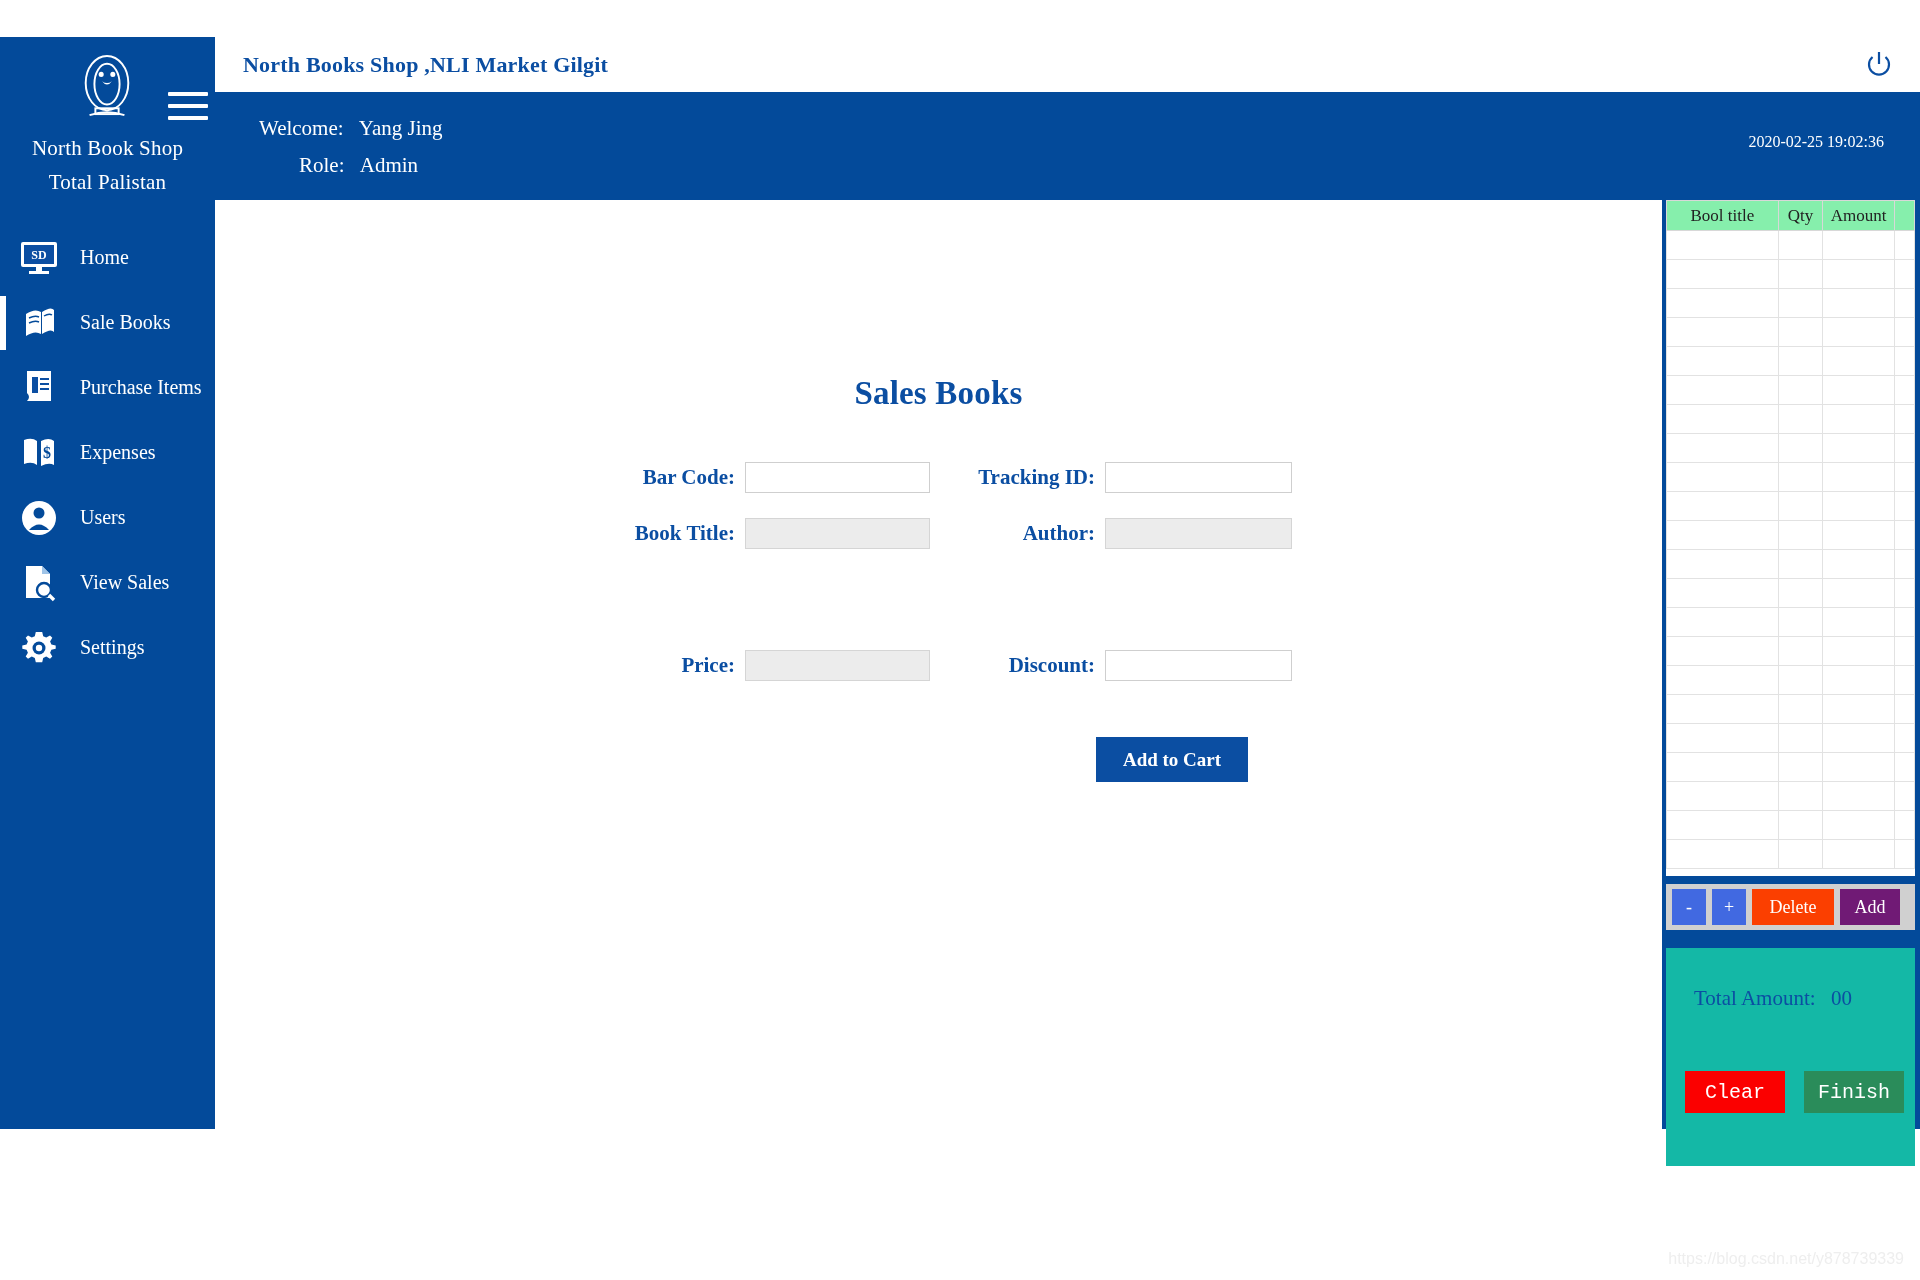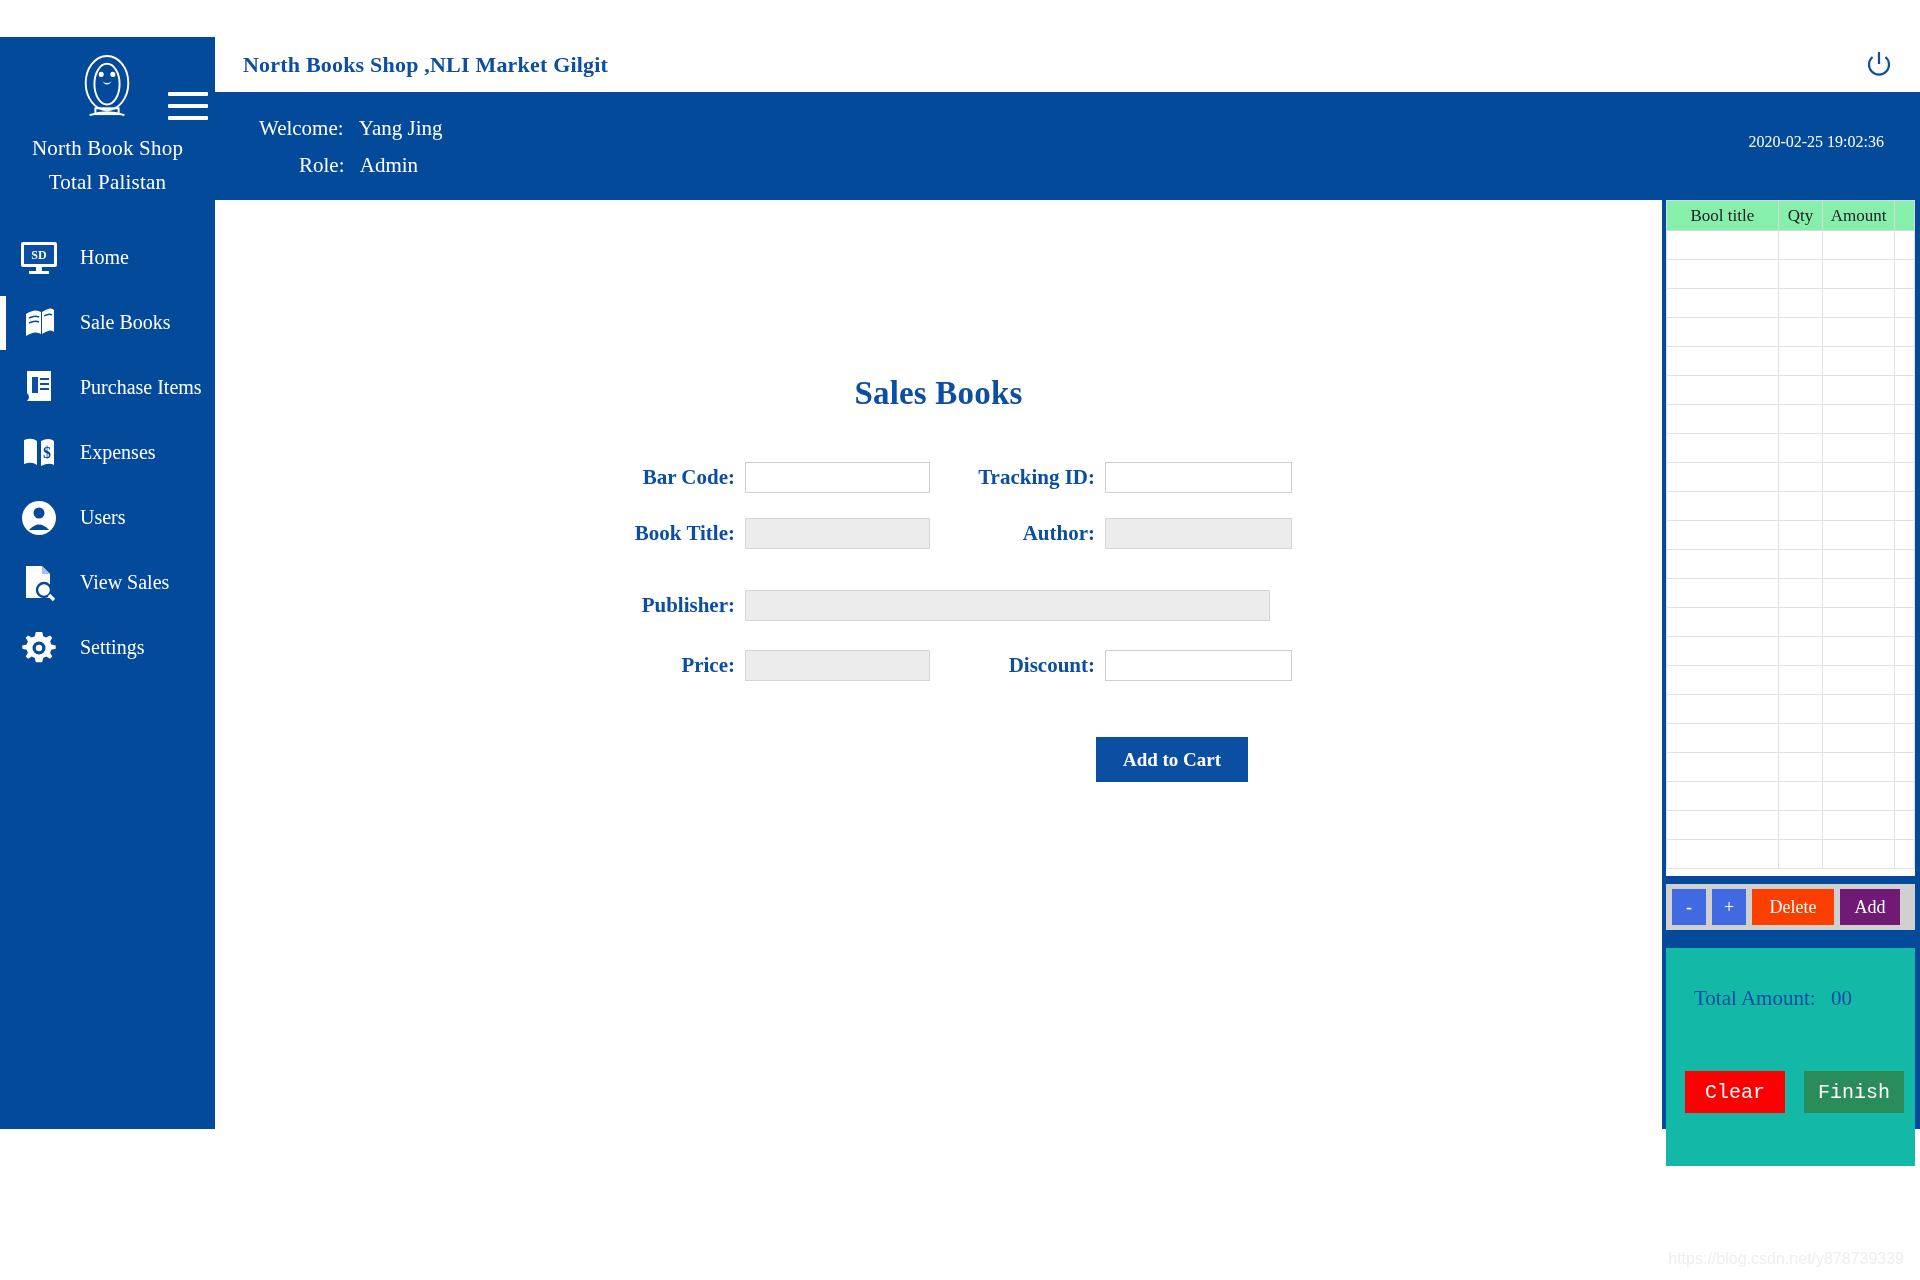--- a/index.html
+++ b/index.html
@@ -376,24 +376,20 @@
       <div class="frow row-booktitle">
         <span class="flabel lw-120">Book Title:</span>
         <input class="finput in-185 readonly" type="text" readonly="" value="" style="">
       </div>
 
       <div class="frow row-author">
         <span class="flabel lw-135">Author:</span>
         <input class="finput in-187 readonly" type="text" readonly="" value="" style="">
       </div>
 
-      <div class="frow row-publisher">
-        <span class="flabel lw-120">Publisher:</span>
-        <input class="finput in-525 readonly" type="text" readonly="" value="" style="">
-      </div>
 
       <div class="frow row-price">
         <span class="flabel lw-120">Price:</span>
         <input class="finput in-185 readonly" type="text" readonly="" value="" style="">
       </div>
 
       <div class="frow row-discount">
         <span class="flabel lw-135">Discount:</span>
         <input class="finput in-187" type="text" value="" style="">
       </div>

